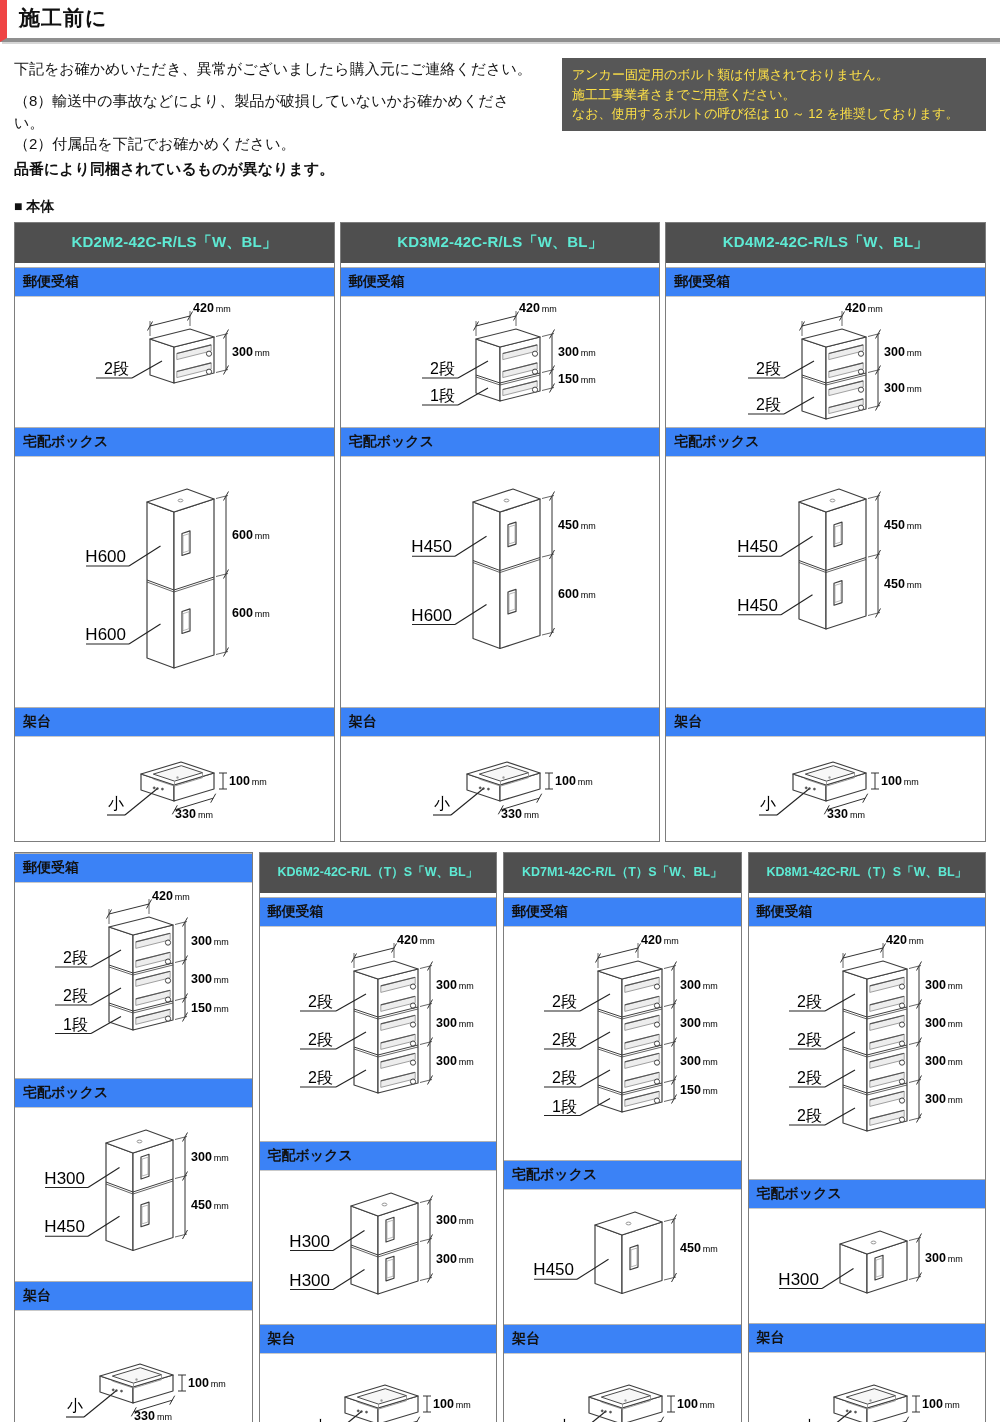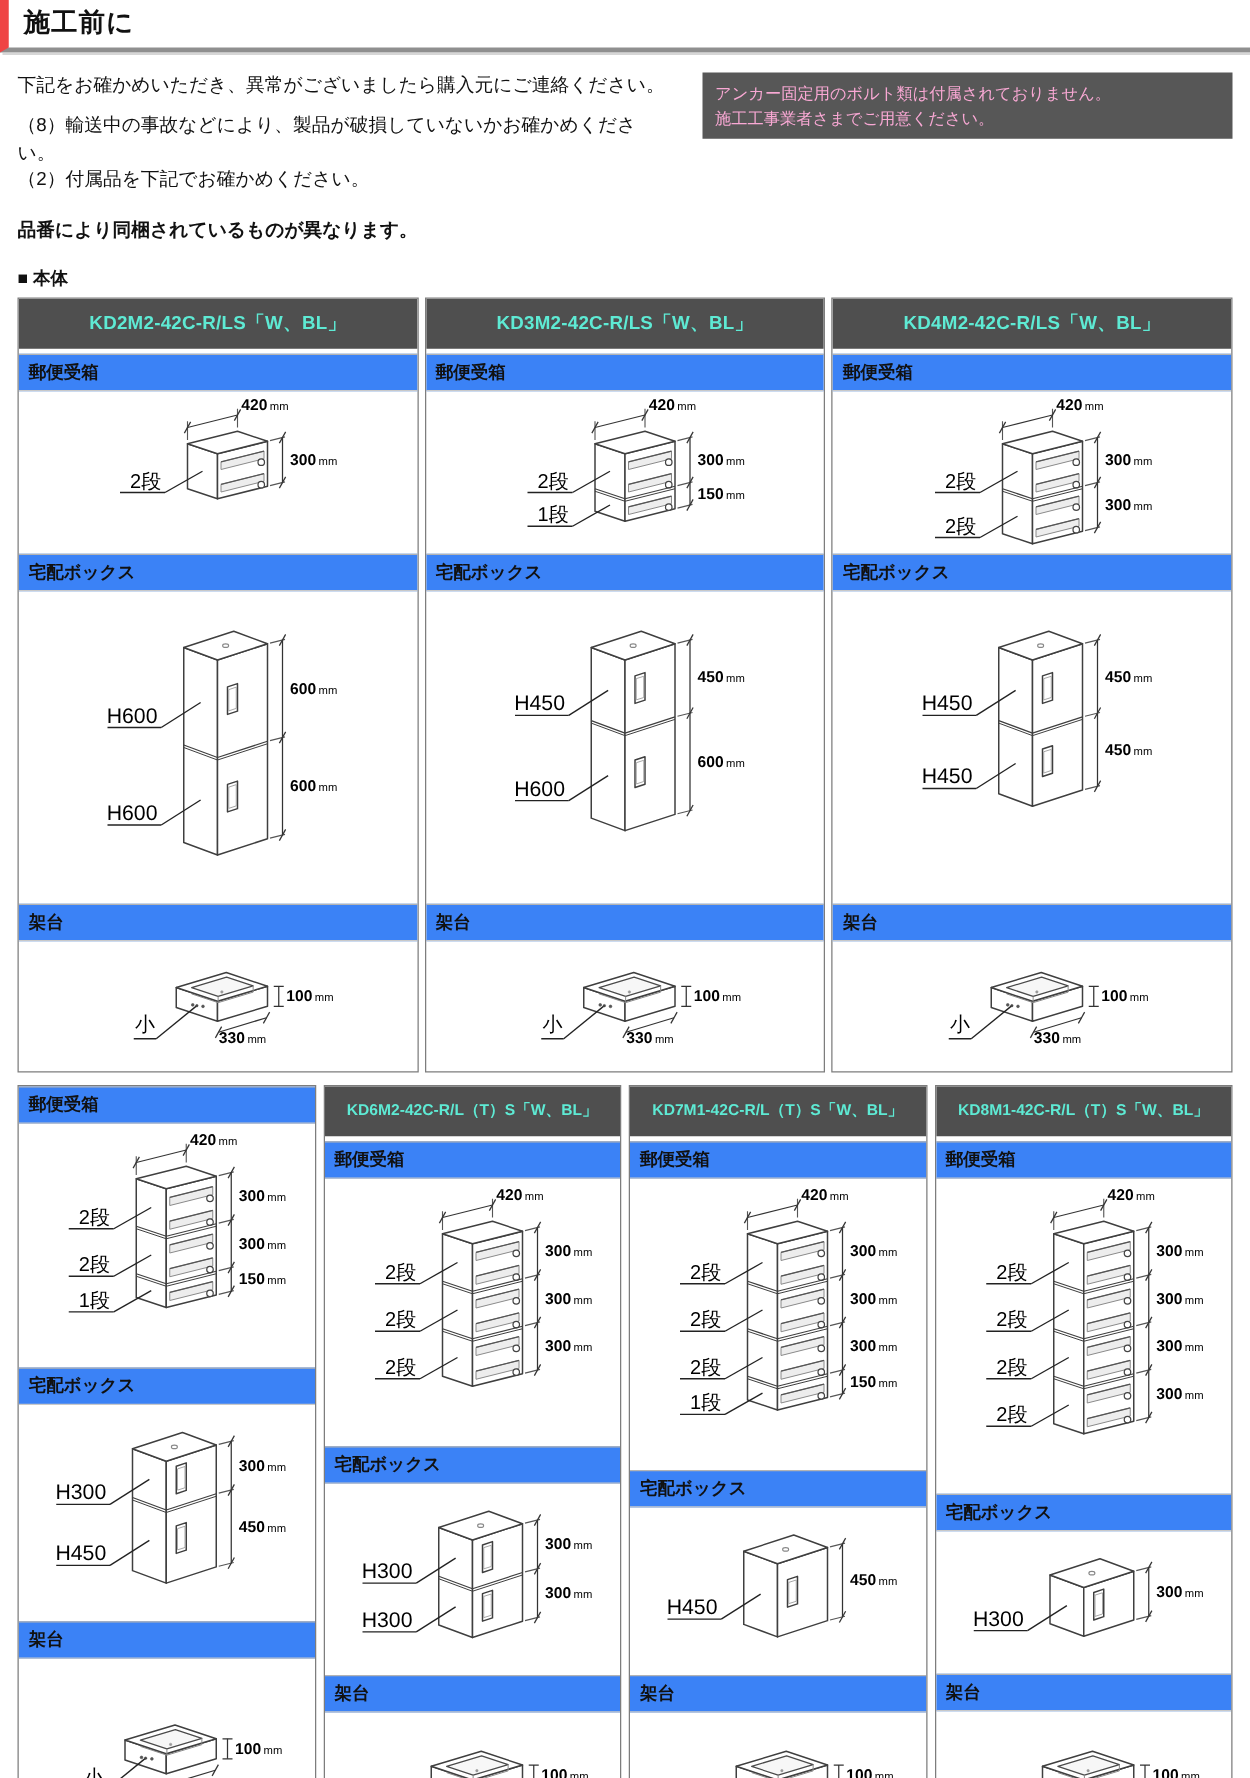--- a/index.html
+++ b/index.html
@@ -16,23 +16,23 @@
     font-size:21px;
     font-weight:bold;
     letter-spacing:1px;
     margin-bottom:16px;
     box-shadow:2px 2px 0 #d6d6d6;
   }
   .intro-row{display:flex;margin:0 14px;gap:26px;align-items:flex-start;}
   .intro{flex:1;font-size:15px;line-height:1.45;}
   .intro .lead{margin-bottom:10px;}
   .intro .item{margin:0;}
-  .intro .note{font-weight:bold;margin-top:19px;}
+  .intro .note{font-weight:bold;margin-top:3px;}
   .notice{
-    width:424px;background:#575757;color:#f9a8d4;
+    width:424px;background:#575757;color:#fde047;
     font-size:13px;line-height:1.5;padding:7px 10px;box-sizing:border-box;
   }
   .hontai{margin:18px 14px 6px 14px;font-weight:bold;font-size:14px;}
   .row{display:flex;margin:0 14px;gap:5px;}
   .row.bottom{gap:6px;margin-top:10px;}
   .panel{
     flex:1;border:1px solid #7d7d7d;background:#fff;height:620px;
     display:flex;flex-direction:column;box-sizing:border-box;overflow:hidden;
   }
   .panel-header{
@@ -57,20 +57,21 @@
 <div class="intro-row">
   <div class="intro">
     <div class="lead">下記をお確かめいただき、異常がございましたら購入元にご連絡ください。</div>
     <div class="item">（8）輸送中の事故などにより、製品が破損していないかお確かめください。</div>
     <div class="item">（2）付属品を下記でお確かめください。</div>
     <div class="note">品番により同梱されているものが異なります。</div>
   </div>
   <div class="notice">
     <div>アンカー固定用のボルト類は付属されておりません。</div>
     <div>施工工事業者さまでご用意ください。</div>
+    <div>なお、使用するボルトの呼び径は 10 ～ 12 を推奨しております。</div>
   </div>
 </div>
 
 <div class="hontai">■ 本体</div>
 
 <div class="row top" id="row-top">
     <div class="panel">
       <div class="panel-header">KD2M2-42C-R/LS「W、BL」</div>
       <div class="sec-label">郵便受箱</div>
       <div class="draw">

